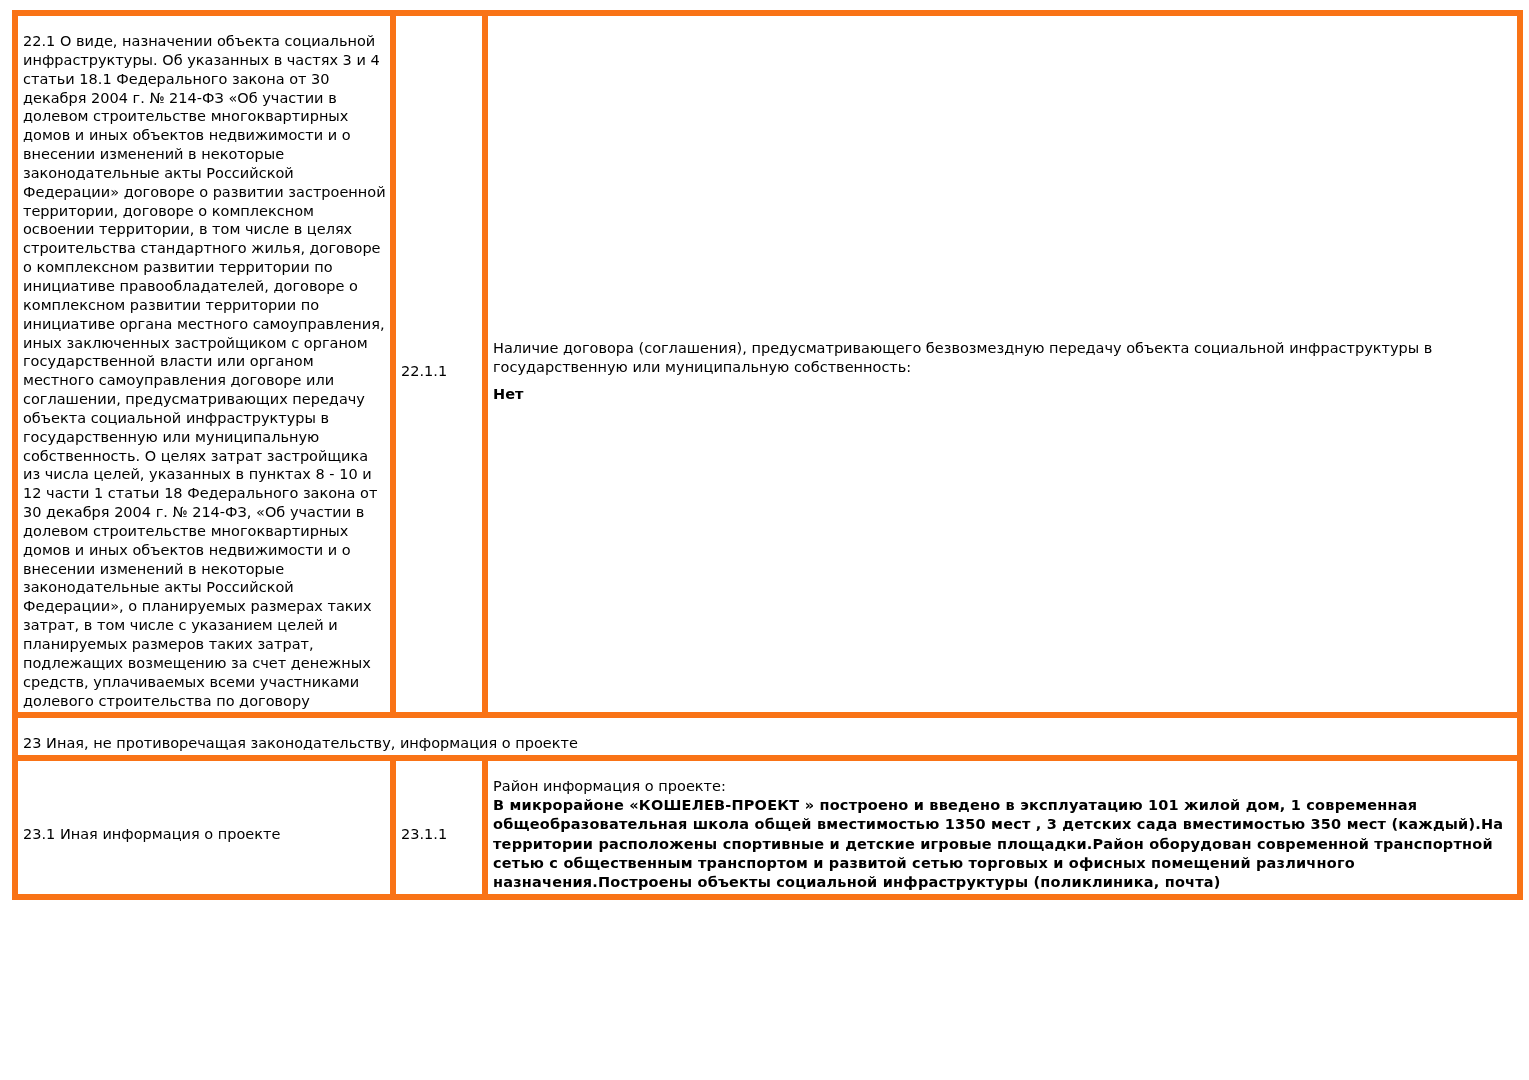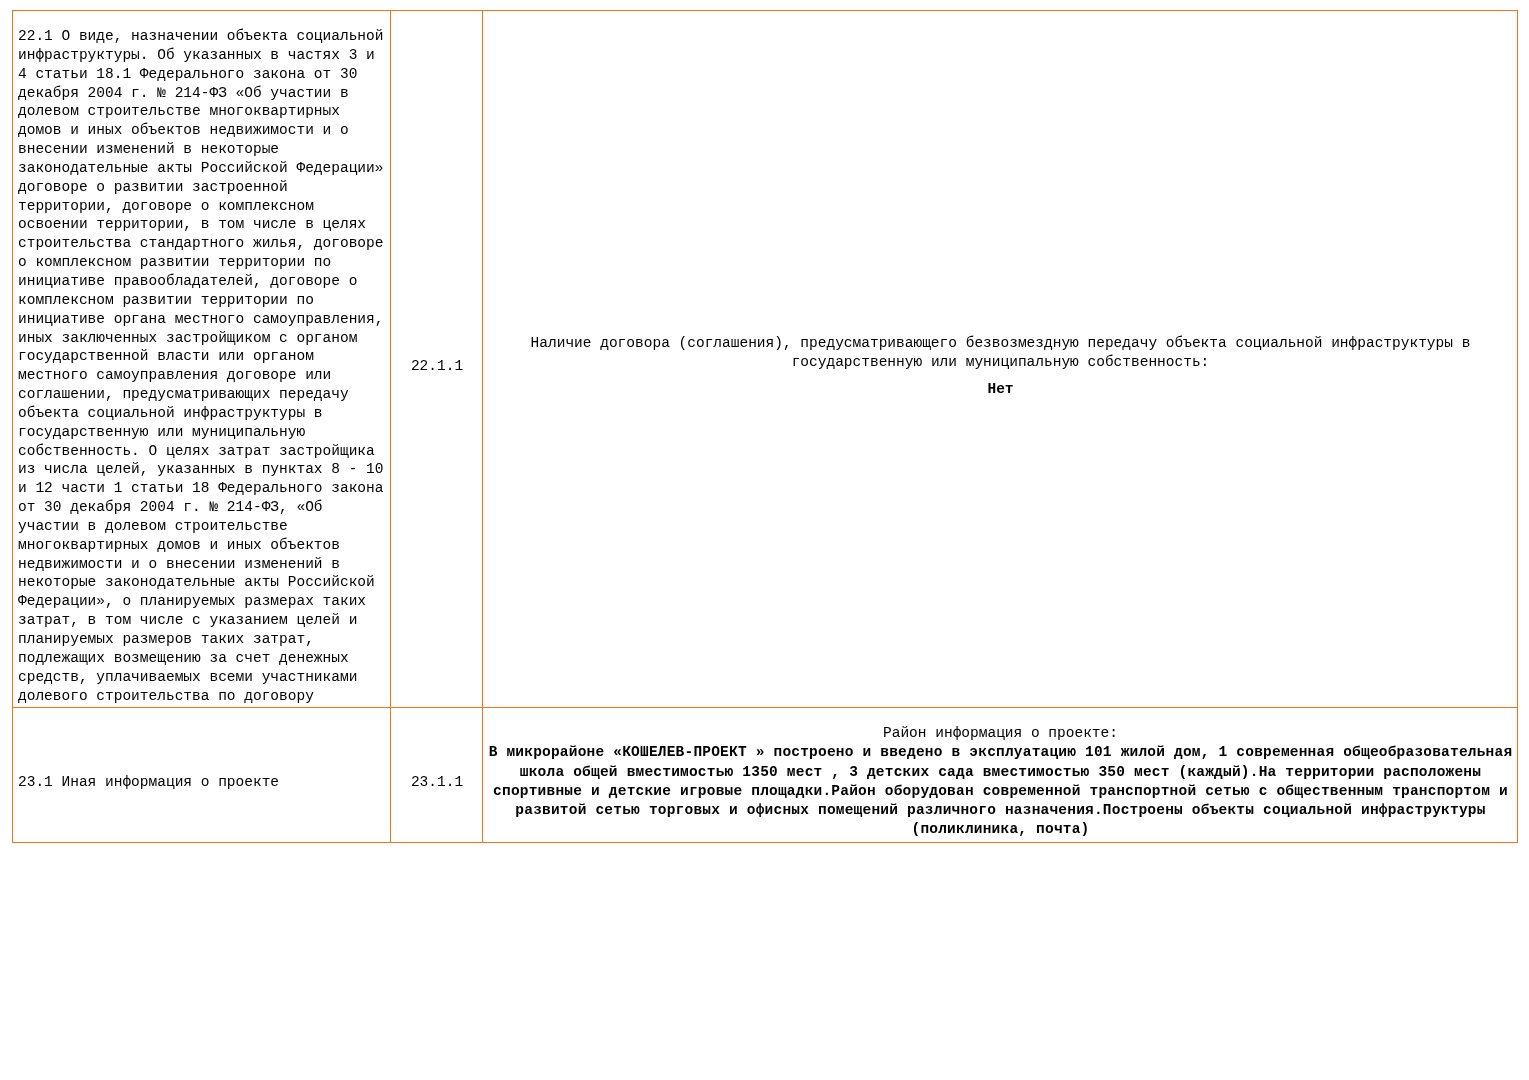--- a/index.html
+++ b/index.html
@@ -19,45 +19,42 @@
     box-sizing: border-box;
     padding: 10px 12px 0 12px;
     position: relative;
   }
   table.doc-table {
     border-collapse: collapse;
     table-layout: fixed;
     width: 1505px;
   }
   table.doc-table td {
-    border: 1px solid #f97316;
+    border: 6px solid #f97316;
     vertical-align: top;
     padding: 16px 4px 2px 5px;
     font-size: 14.5px;
     line-height: 1.30;
-    font-family: Liberation Mono, monospace;
   }
   col.c1 { width: 378px; }
   col.c2 { width: 92px; }
   col.c3 { width: 1035px; }
 
   .cell-text {
     white-space: pre-wrap;
     word-wrap: break-word;
   }
   .mid {
     vertical-align: middle !important;
   }
   td.num-cell {
     vertical-align: middle !important;
-    text-align: center;
   }
   td.value-cell {
     vertical-align: middle !important;
-    text-align: center;
   }
   .bold {
     font-weight: bold;
     margin-top: 8px;
   }
   .wide-bold {
     font-weight: bold;
     letter-spacing: 0.2px;
     line-height: 1.33;
   }
@@ -84,20 +81,25 @@
         </td>
         <td class="num-cell">
           <div class="cell-text">22.1.1</div>
         </td>
         <td class="value-cell">
           <div class="cell-text">Наличие договора (соглашения), предусматривающего безвозмездную передачу объекта социальной инфраструктуры в государственную или муниципальную собственность:</div>
           <div class="cell-text bold">Нет</div>
         </td>
       </tr>
 
+      <tr class="span-row">
+        <td colspan="3">
+          <div class="cell-text">23 Иная, не противоречащая законодательству, информация о проекте</div>
+        </td>
+      </tr>
 
       <tr>
         <td class="mid">
           <div class="cell-text">23.1 Иная информация о проекте</div>
         </td>
         <td class="num-cell">
           <div class="cell-text">23.1.1</div>
         </td>
         <td class="value-cell">
           <div class="cell-text">Район информация о проекте:</div>

